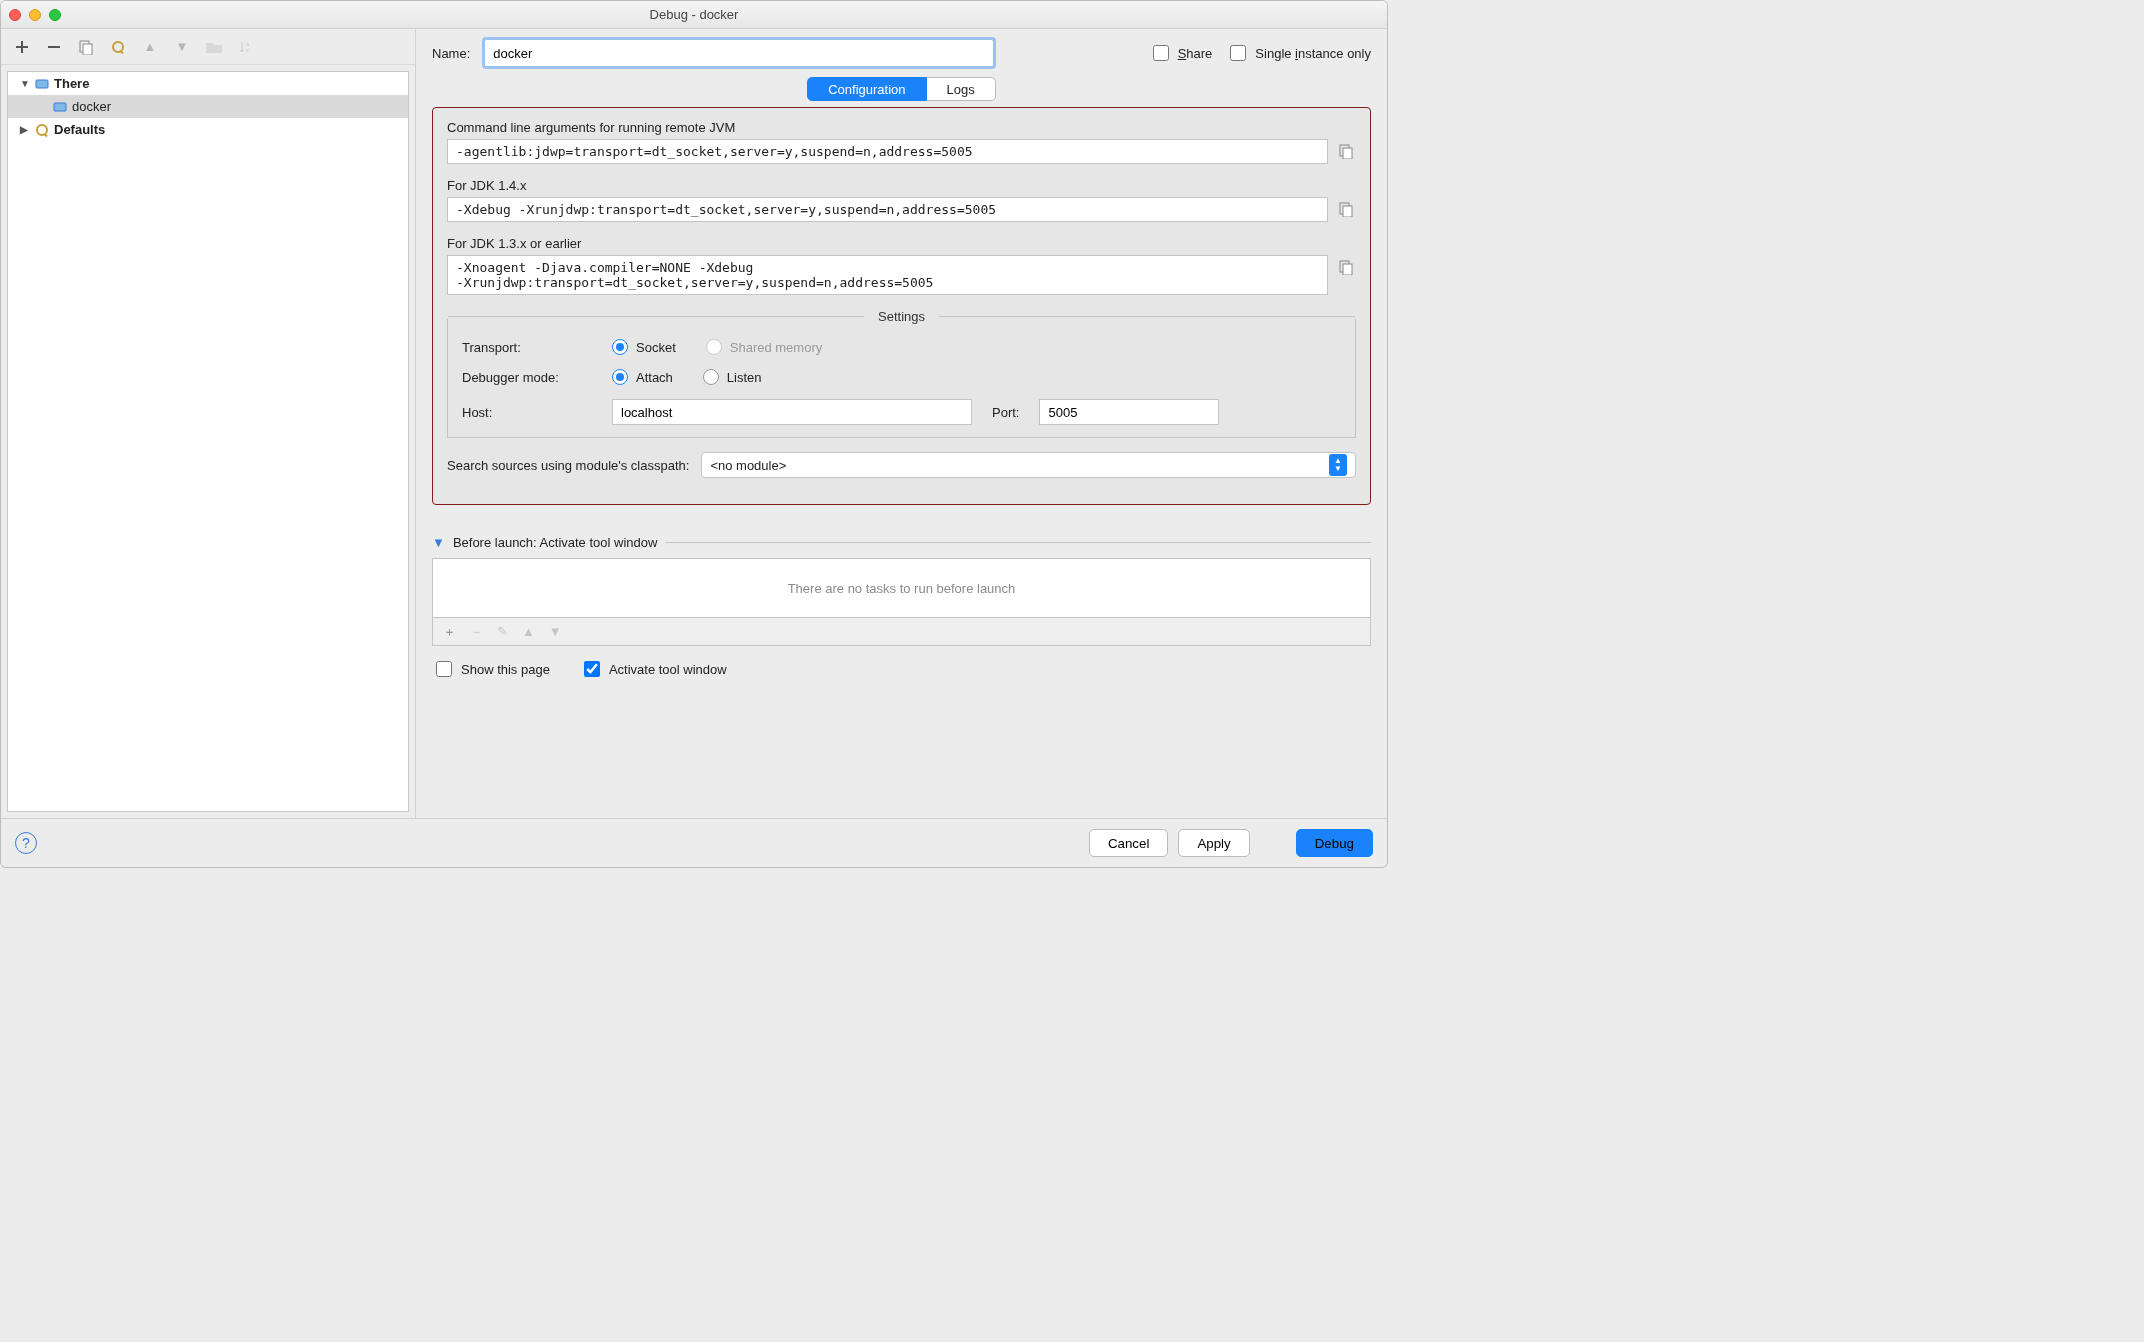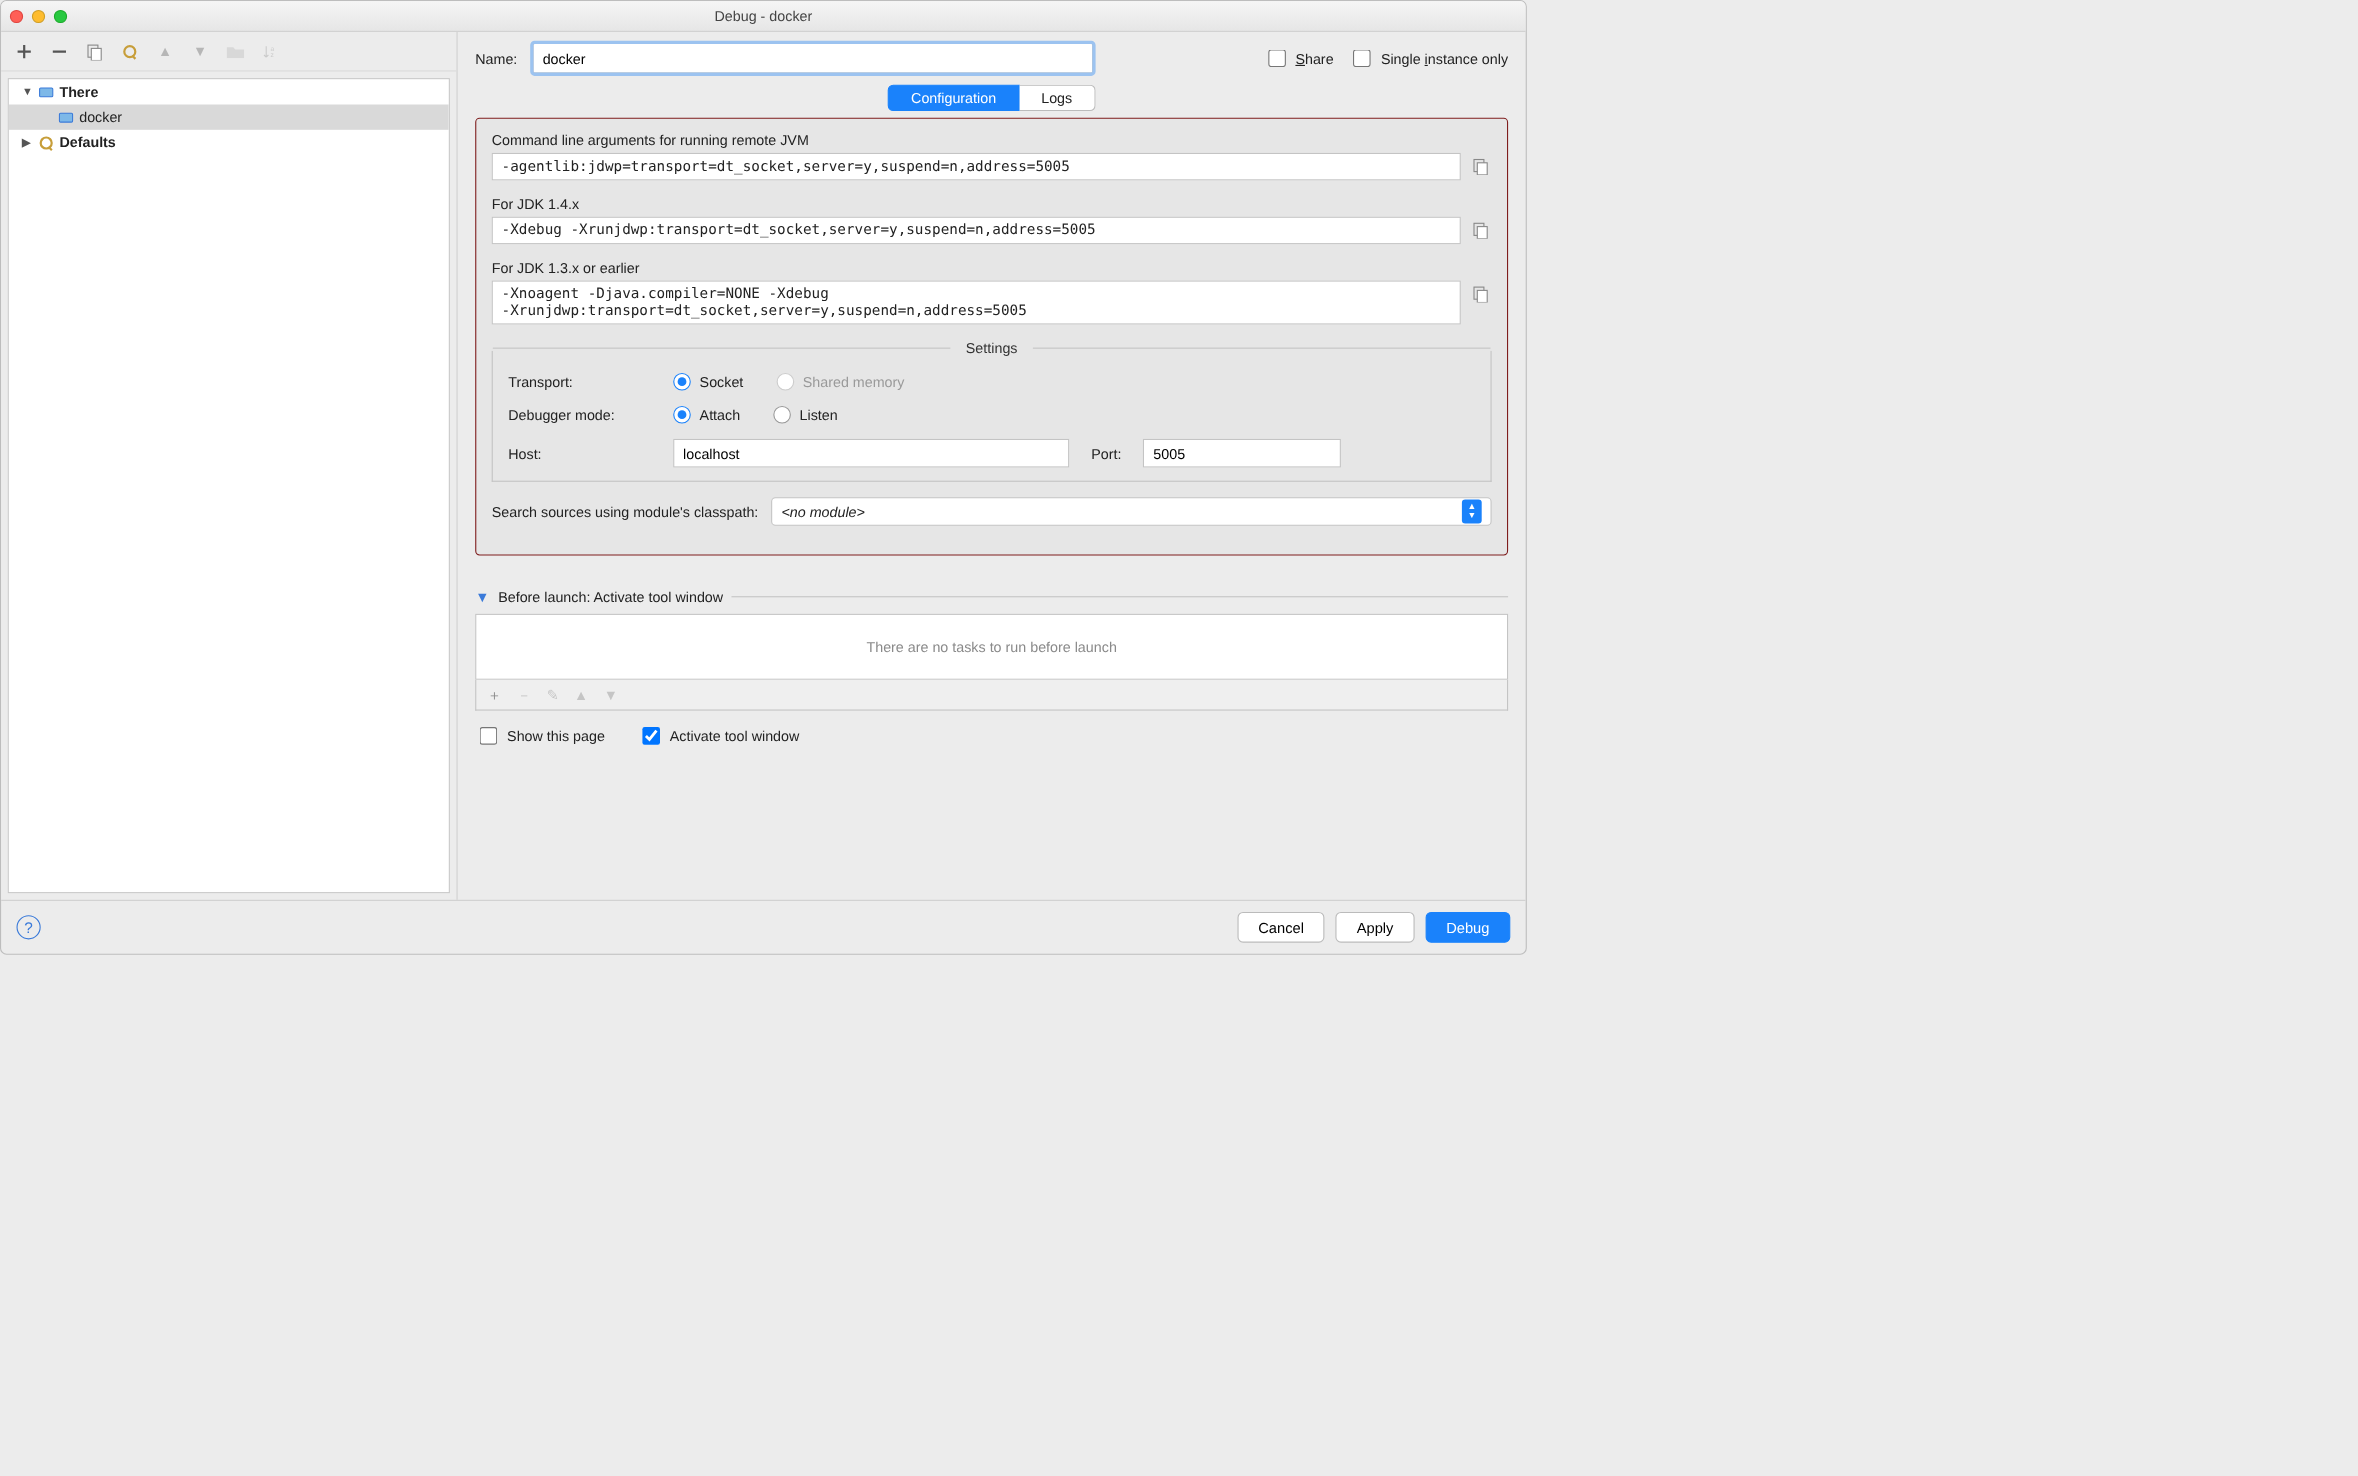--- a/index.html
+++ b/index.html
@@ -130,21 +130,21 @@
   .radio-circle.on::after{content:"";width:8px;height:8px;border-radius:50%;background:#1a82fb;}
   .radio-circle.disabled{border-color:#ccc;}
   .radio-label.disabled{color:#9a9a9a;}
   .hostport{display:flex;align-items:center;gap:20px;}
   .textinput{height:26px;border:1px solid #c4c4c4;background:#fff;padding:0 8px;font-size:13px;}
   .hostinput{width:360px;}
   .portinput{width:180px;}
   .classpath-row{display:flex;align-items:center;gap:12px;margin-top:14px;}
   .select{
     flex:1;height:26px;border:1px solid #c4c4c4;background:#fff;padding:0 8px;
-    display:flex;align-items:center;justify-content:space-between;border-radius:4px;font-style:italic;
+    display:flex;align-items:center;justify-content:space-between;border-radius:4px;
   }
   .select-arrows{
     width:18px;height:22px;border-radius:3px;background:#1a82fb;color:#fff;
     display:flex;flex-direction:column;align-items:center;justify-content:center;line-height:8px;font-size:8px;
   }
 
   .before-launch{
     margin-top:30px;
   }
   .bl-header{display:flex;align-items:center;gap:8px;}
@@ -162,21 +162,21 @@
 
   .footer{
     display:flex;align-items:center;padding:10px 14px;gap:10px;
     border-top:1px solid #d0d0d0;
   }
   .footer .spacer{flex:1;}
   .help-icon{width:22px;height:22px;border-radius:50%;border:1.5px solid #3a7ad9;color:#3a7ad9;display:flex;align-items:center;justify-content:center;font-size:14px;}
   .btn{
     height:28px;padding:0 18px;border:1px solid #bbb;border-radius:5px;background:#fff;cursor:pointer;
   }
-  .btn.primary{background:#1a82fb;color:#ffffff;border-color:#1a82fb;}
+  .btn.primary{background:#1a82fb;color:#000000;border-color:#1a82fb;margin-left:36px;}
 
   
   svg{display:block;}
 </style>
 </head>
 <body>
 
 <div class="window">
 
   <div class="titlebar">

